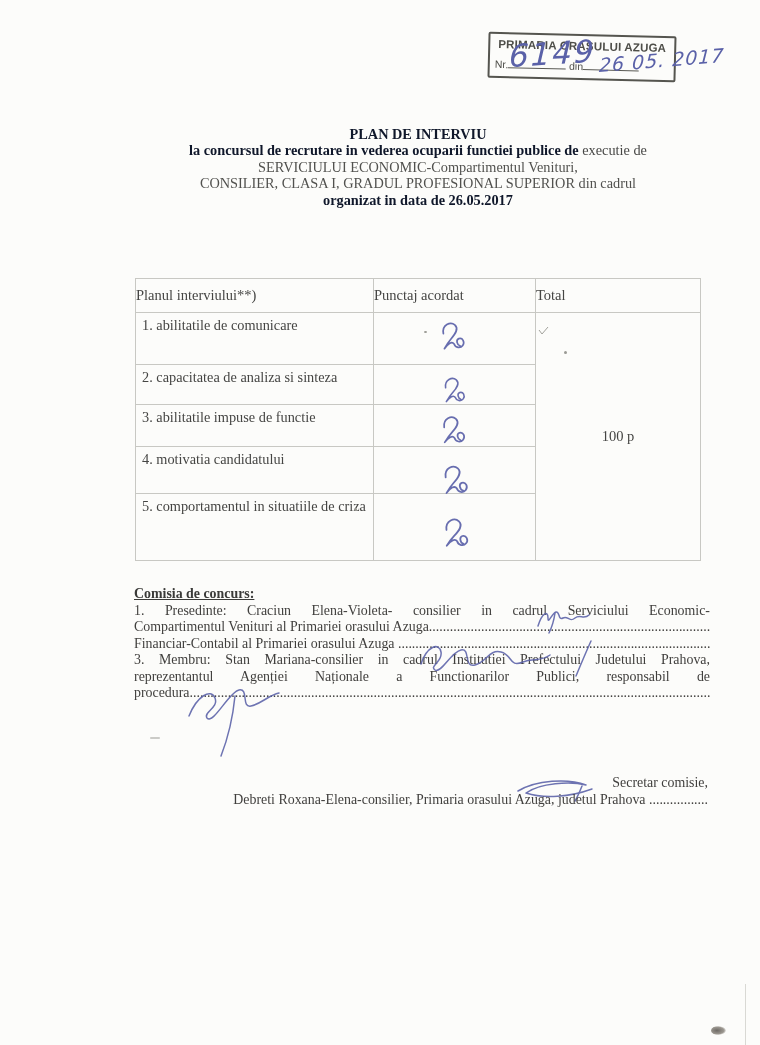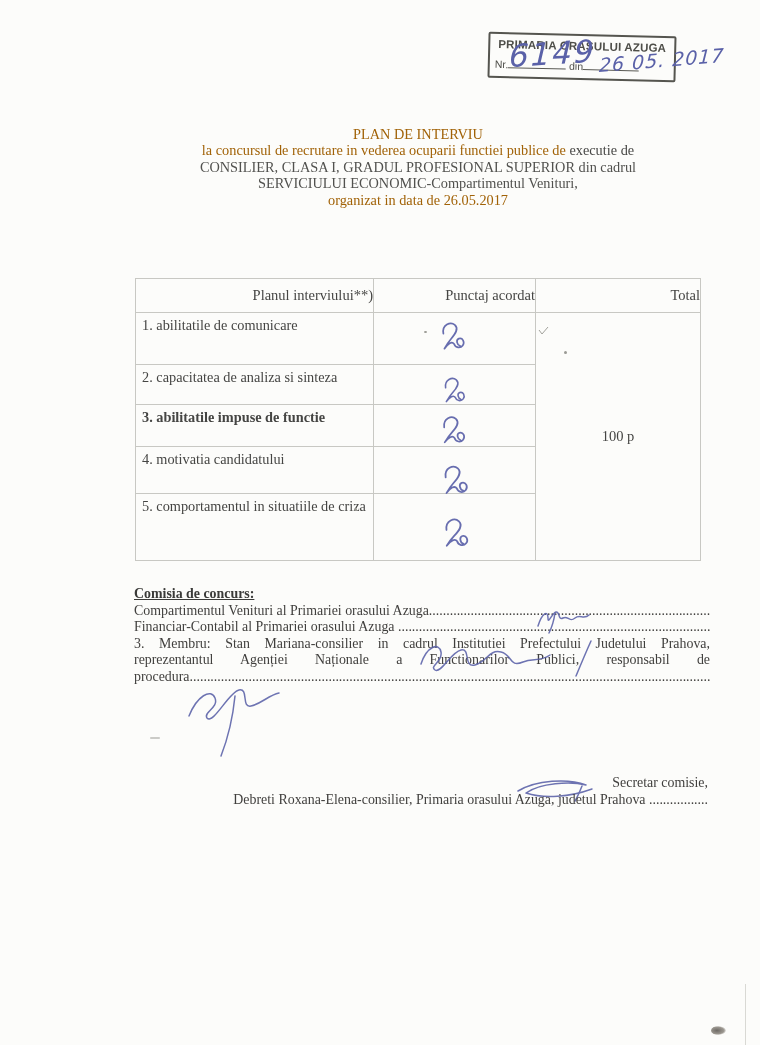--- a/index.html
+++ b/index.html
@@ -54,42 +54,42 @@
     font-size:19px;white-space:nowrap;
     transform:rotate(-6deg) skewX(-8deg);
     letter-spacing:1px;
   }
 
   
   .title-block{
     position:absolute;left:135px;top:126px;width:566px;
     text-align:center;font-size:14.3px;line-height:16.4px;color:#474745;
   }
-  .t-b{font-weight:normal;color:#a16207;}
+  .t-b{font-weight:bold;color:#0f172a;}
   .t-caps{color:#51514e;}
 
   
   .score-table{
     position:absolute;left:135px;top:278px;
     border-collapse:collapse;table-layout:fixed;
     width:565px;font-size:14.3px;color:#454543;
   }
   .score-table th,.score-table td{
     border:1px solid var(--border);
     padding:0;vertical-align:top;
     overflow:visible;
   }
   .score-table th{
     font-weight:normal;height:33px;
-    text-align:right;vertical-align:middle;
+    text-align:left;vertical-align:middle;
     font-size:14.5px;
   }
   .c1{width:238px;} .c2{width:162px;} .c3{width:165px;}
   td.lbl{padding:4px 2px 0 6px;line-height:16.5px;}
-  tr.r1{height:52px;} tr.r2{height:40px;} tr.r3{height:42px;font-weight:bold;}
+  tr.r1{height:52px;} tr.r2{height:40px;} tr.r3{height:42px;}
   tr.r4{height:47px;} tr.r5{height:67px;}
   td.score{position:relative;}
   td.total{
     vertical-align:middle;text-align:center;
     font-size:14.5px;color:#454543;
   }
   .hw20{
     position:absolute;left:50%;color:var(--ink);
     overflow:visible;opacity:.92;
   }
@@ -145,22 +145,22 @@
       <span class="lbl">Nr.</span><span class="u1"></span>
       <span class="lbl">din</span><span class="u2"></span>
       <span class="hw hw-nr">6149</span>
       <span class="hw hw-date">26 05. 2017</span>
     </div>
   </div>
 
   <div class="title-block">
     <div class="t-b">PLAN DE INTERVIU</div>
     <div><span class="t-b">la concursul de recrutare in vederea ocuparii functiei publice de</span><span> executie de</span></div>
+    <div class="t-caps">SERVICIULUI ECONOMIC-Compartimentul Venituri,</div>
     <div class="t-caps">CONSILIER, CLASA I, GRADUL PROFESIONAL SUPERIOR din cadrul</div>
-    <div class="t-caps">SERVICIULUI ECONOMIC-Compartimentul Venituri,</div>
     <div class="t-b">organizat in data de 26.05.2017</div>
   </div>
 
   <table class="score-table">
     <colgroup>
         <col class="c1">
         <col class="c2">
         <col class="c3">
       </colgroup>
     <thead>
@@ -218,20 +218,21 @@
   <svg class="artifact" style="left:538px;top:326px;" width="12" height="10" viewBox="0 0 12 10">
       <path d="M1 4 L4 8 L10 1" fill="none" stroke="currentColor" stroke-width="1"></path>
     </svg>
   <span class="speck" style="left:564px;top:351px;width:3px;height:3px;"></span>
   <span class="speck" style="left:424px;top:331px;width:3px;height:2px;"></span>
   <span class="speck" style="left:354px;top:508px;width:3px;height:3px;"></span>
   <span class="speck" style="left:150px;top:737px;width:10px;height:2px;border-radius:1px;opacity:.5;"></span>
 
   <div class="commission">
     <div class="head">Comisia de concurs:</div>
+    <div class="jl">1. Presedinte: Craciun Elena-Violeta- consilier in cadrul Serviciului Economic-</div>
     <div class="dotline">Compartimentul Venituri al Primariei orasului Azuga...................................................................................................................</div>
     <div class="dotline">Financiar-Contabil al Primariei orasului Azuga ..........................................................................................................................</div>
     <div class="jl">3. Membru: Stan Mariana-consilier in cadrul  Institutiei Prefectului Judetului Prahova,</div>
     <div class="jl">reprezentantul Agenției Naționale a Functionarilor Publici, responsabil de</div>
     <div class="dotline">procedura.........................................................................................................................................................................................</div>
   </div>
 
   <svg class="sig sig-1" width="58" height="30" viewBox="0 0 58 30">
     <path d="M4 20 C8 7 14 4 14 12 C14 19 18 7 22 6 C26 5 24 15 29 12 C34 9 35 17 41 12 C46 8 50 14 55 9"></path>
     <path d="M21 7 C20 14 18 21 15 27"></path>

